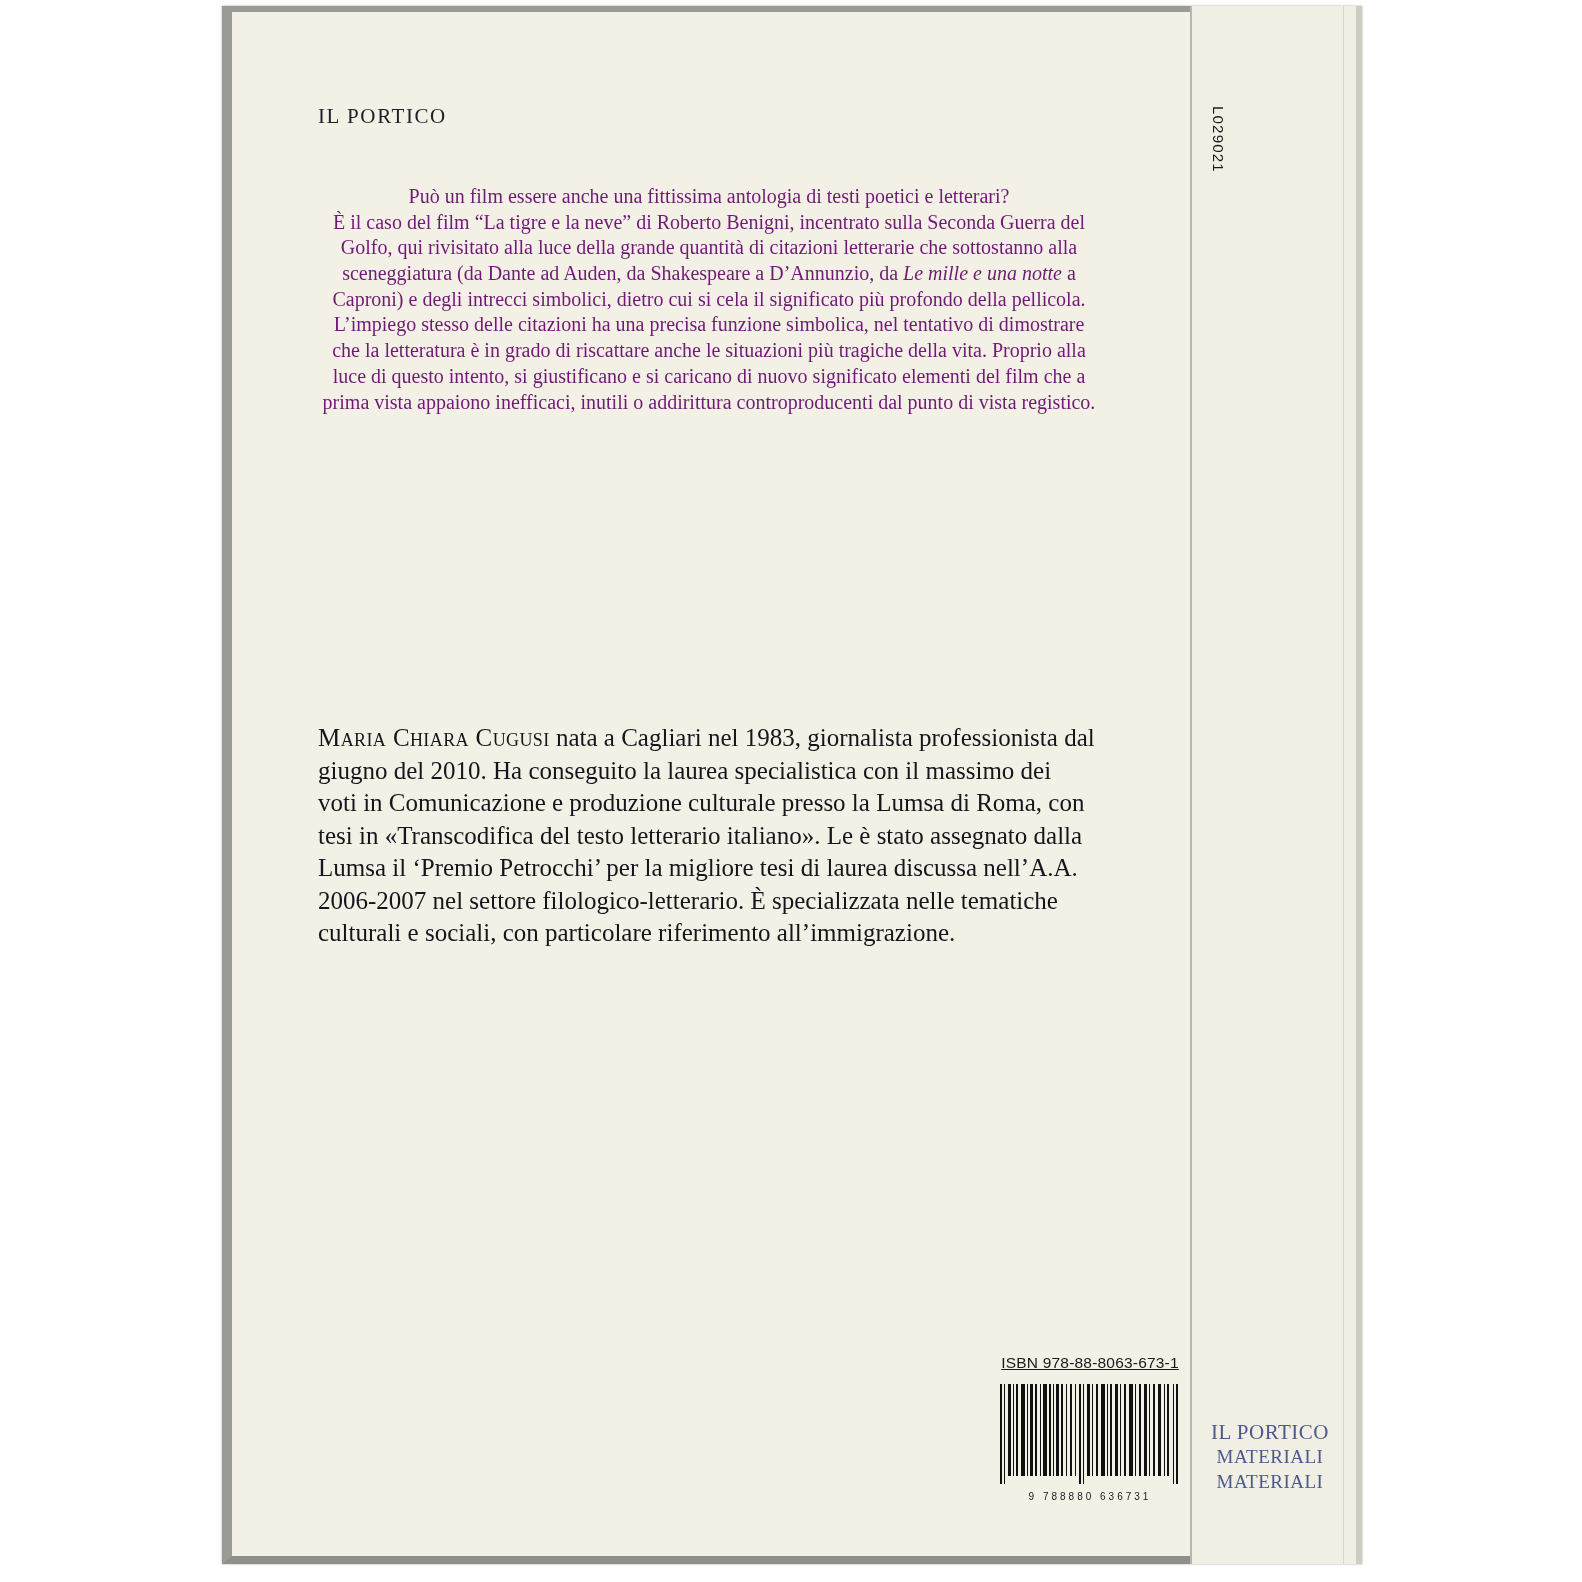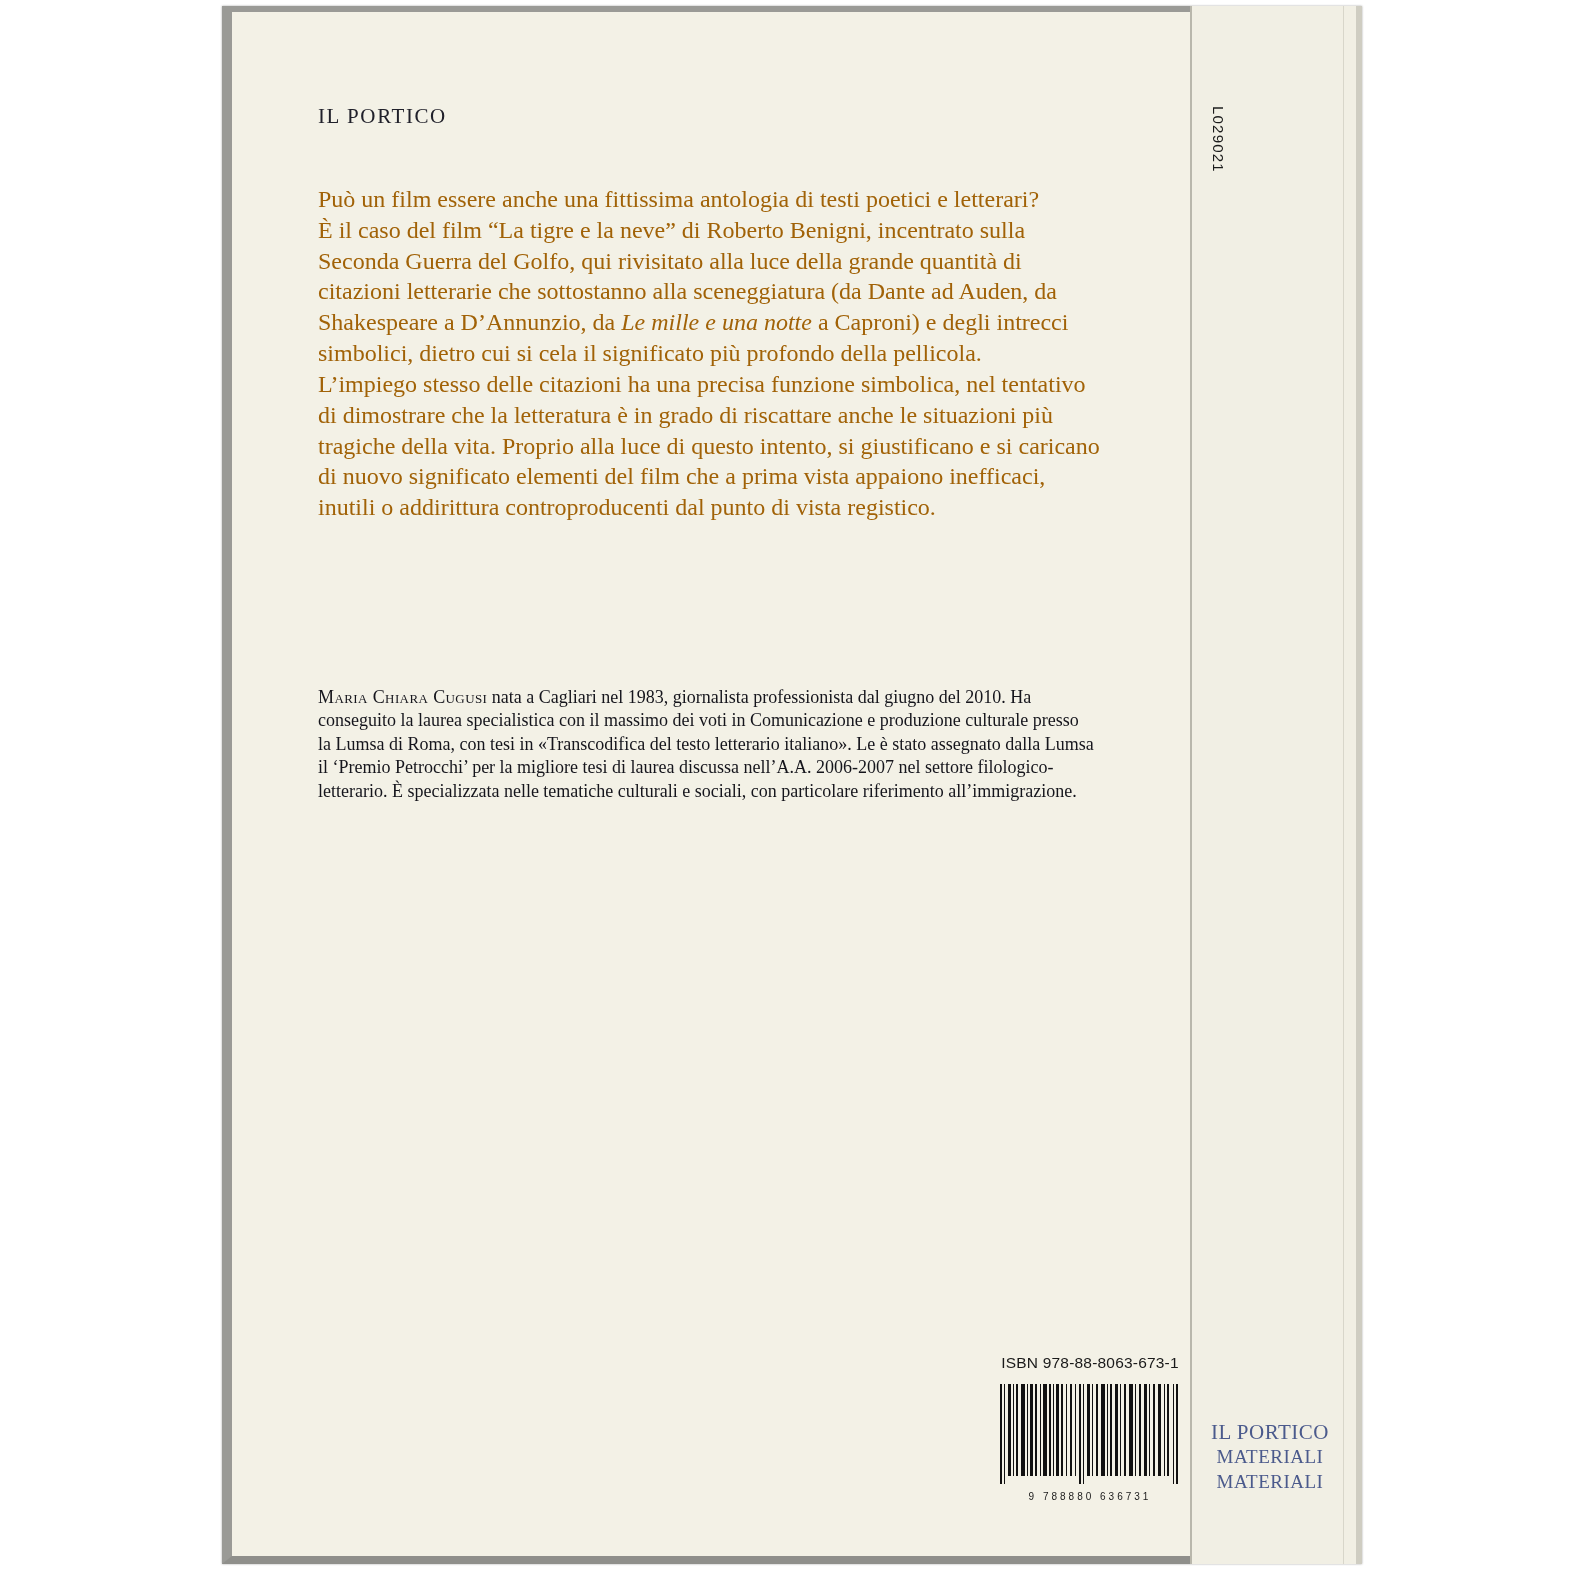--- a/index.html
+++ b/index.html
@@ -125,37 +125,37 @@
     font-size: 21px;
     letter-spacing: 1.6px;
     color: #20202a;
   }
 
   #blurb {
     position: absolute;
     left: 0;
     top: 178px;
     width: 782px;
-    font-size: 24px;
+    font-size: 20px;
     line-height: 1.285;
-    color: #a16207;
-    text-align: left;
+    color: #701a75;
+    text-align: center;
   }
   #blurb p {
     margin: 0;
   }
   #blurb em {
   }
 
   #bio {
     position: absolute;
     left: 0;
-    top: 680px;
+    top: 716px;
     width: 778px;
-    font-size: 18px;
+    font-size: 25px;
     line-height: 1.3;
     color: #15151c;
   }
   #bio .smallcaps {
     font-variant: small-caps;
     letter-spacing: 0.4px;
   }
 
   
   #isbn-block {
@@ -165,20 +165,21 @@
     width: 200px;
     text-align: center;
   }
   #isbn-text {
     font-family: "Liberation Sans", sans-serif;
     font-size: 15.5px;
     color: #1a1a1a;
     letter-spacing: 0.2px;
     margin-bottom: 10px;
     white-space: nowrap;
+    text-decoration: underline;
   }
   #barcode {
     height: 106px;
     width: 186px;
     margin: 0 auto;
     display: block;
   }
   #isbn-digits {
     font-family: "Liberation Sans", sans-serif;
     font-size: 10px;

